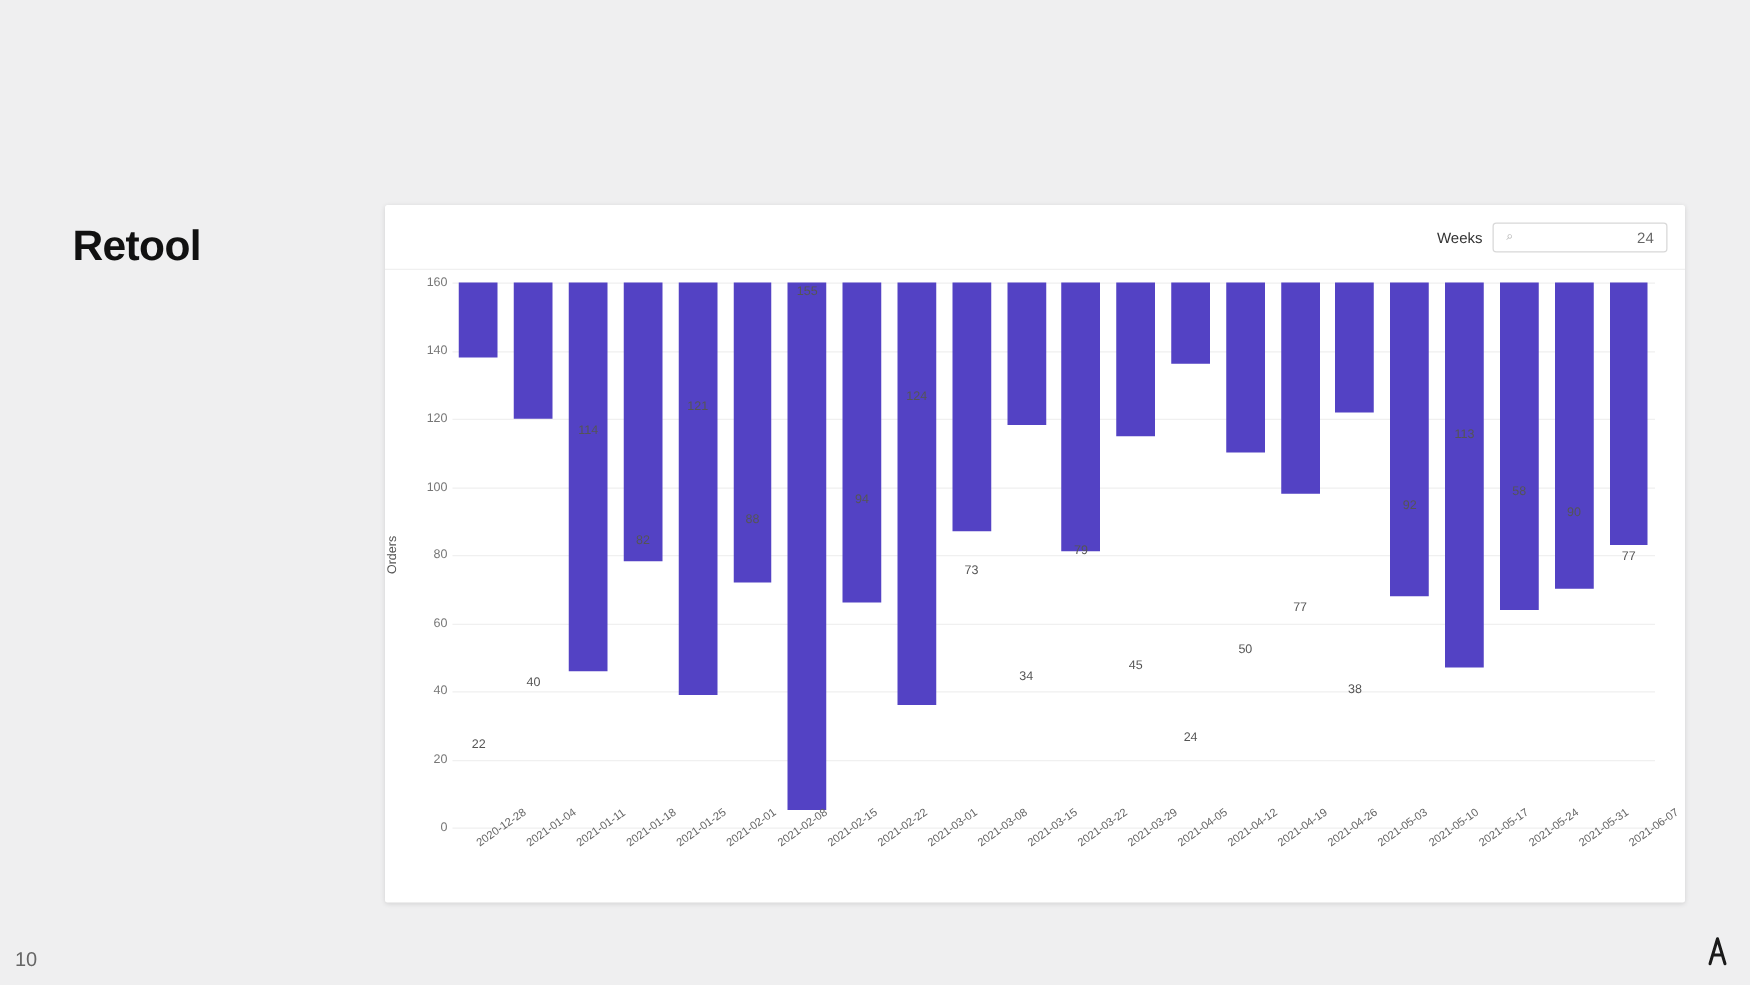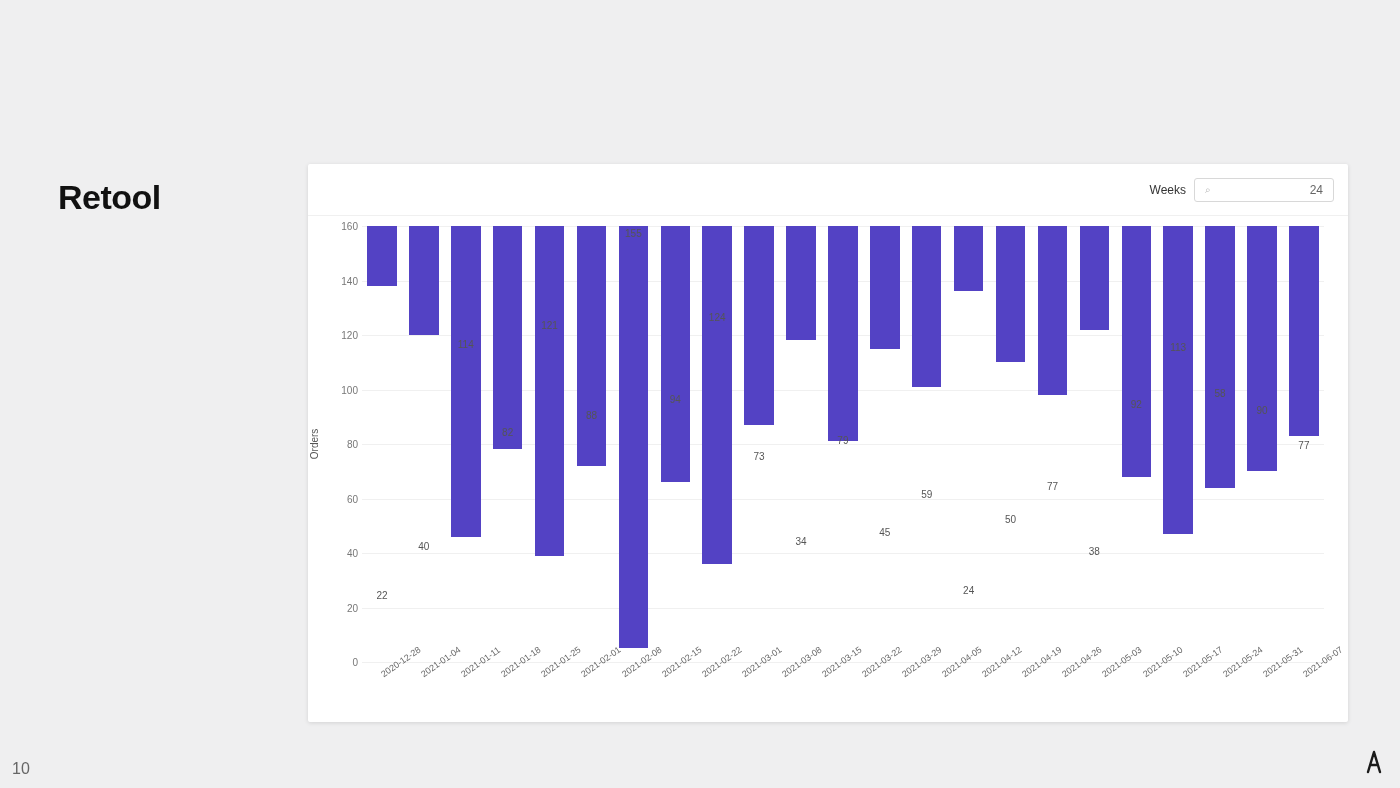--- a/index.html
+++ b/index.html
@@ -252,24 +252,20 @@
             </div>
             <div class="bar-slot">
               <div class="bar" style="height: 49.375%; background: rgb(83, 66, 196);"></div>
               <div class="bar-label" style="bottom: 49.375%;">79</div>
             </div>
             <div class="bar-slot">
               <div class="bar" style="height: 28.125%; background: rgb(83, 66, 196);"></div>
               <div class="bar-label" style="bottom: 28.125%;">45</div>
             </div>
             <div class="bar-slot">
-              <div class="bar" style="height: 36.875%; background: rgb(83, 66, 196);"></div>
-              <div class="bar-label" style="bottom: 36.875%;">59</div>
-            </div>
-            <div class="bar-slot">
               <div class="bar" style="height: 15%; background: rgb(83, 66, 196);"></div>
               <div class="bar-label" style="bottom: 15%;">24</div>
             </div>
             <div class="bar-slot">
               <div class="bar" style="height: 31.25%; background: rgb(83, 66, 196);"></div>
               <div class="bar-label" style="bottom: 31.25%;">50</div>
             </div>
             <div class="bar-slot">
               <div class="bar" style="height: 38.75%; background: rgb(83, 66, 196);"></div>
               <div class="bar-label" style="bottom: 38.75%;">77</div>

